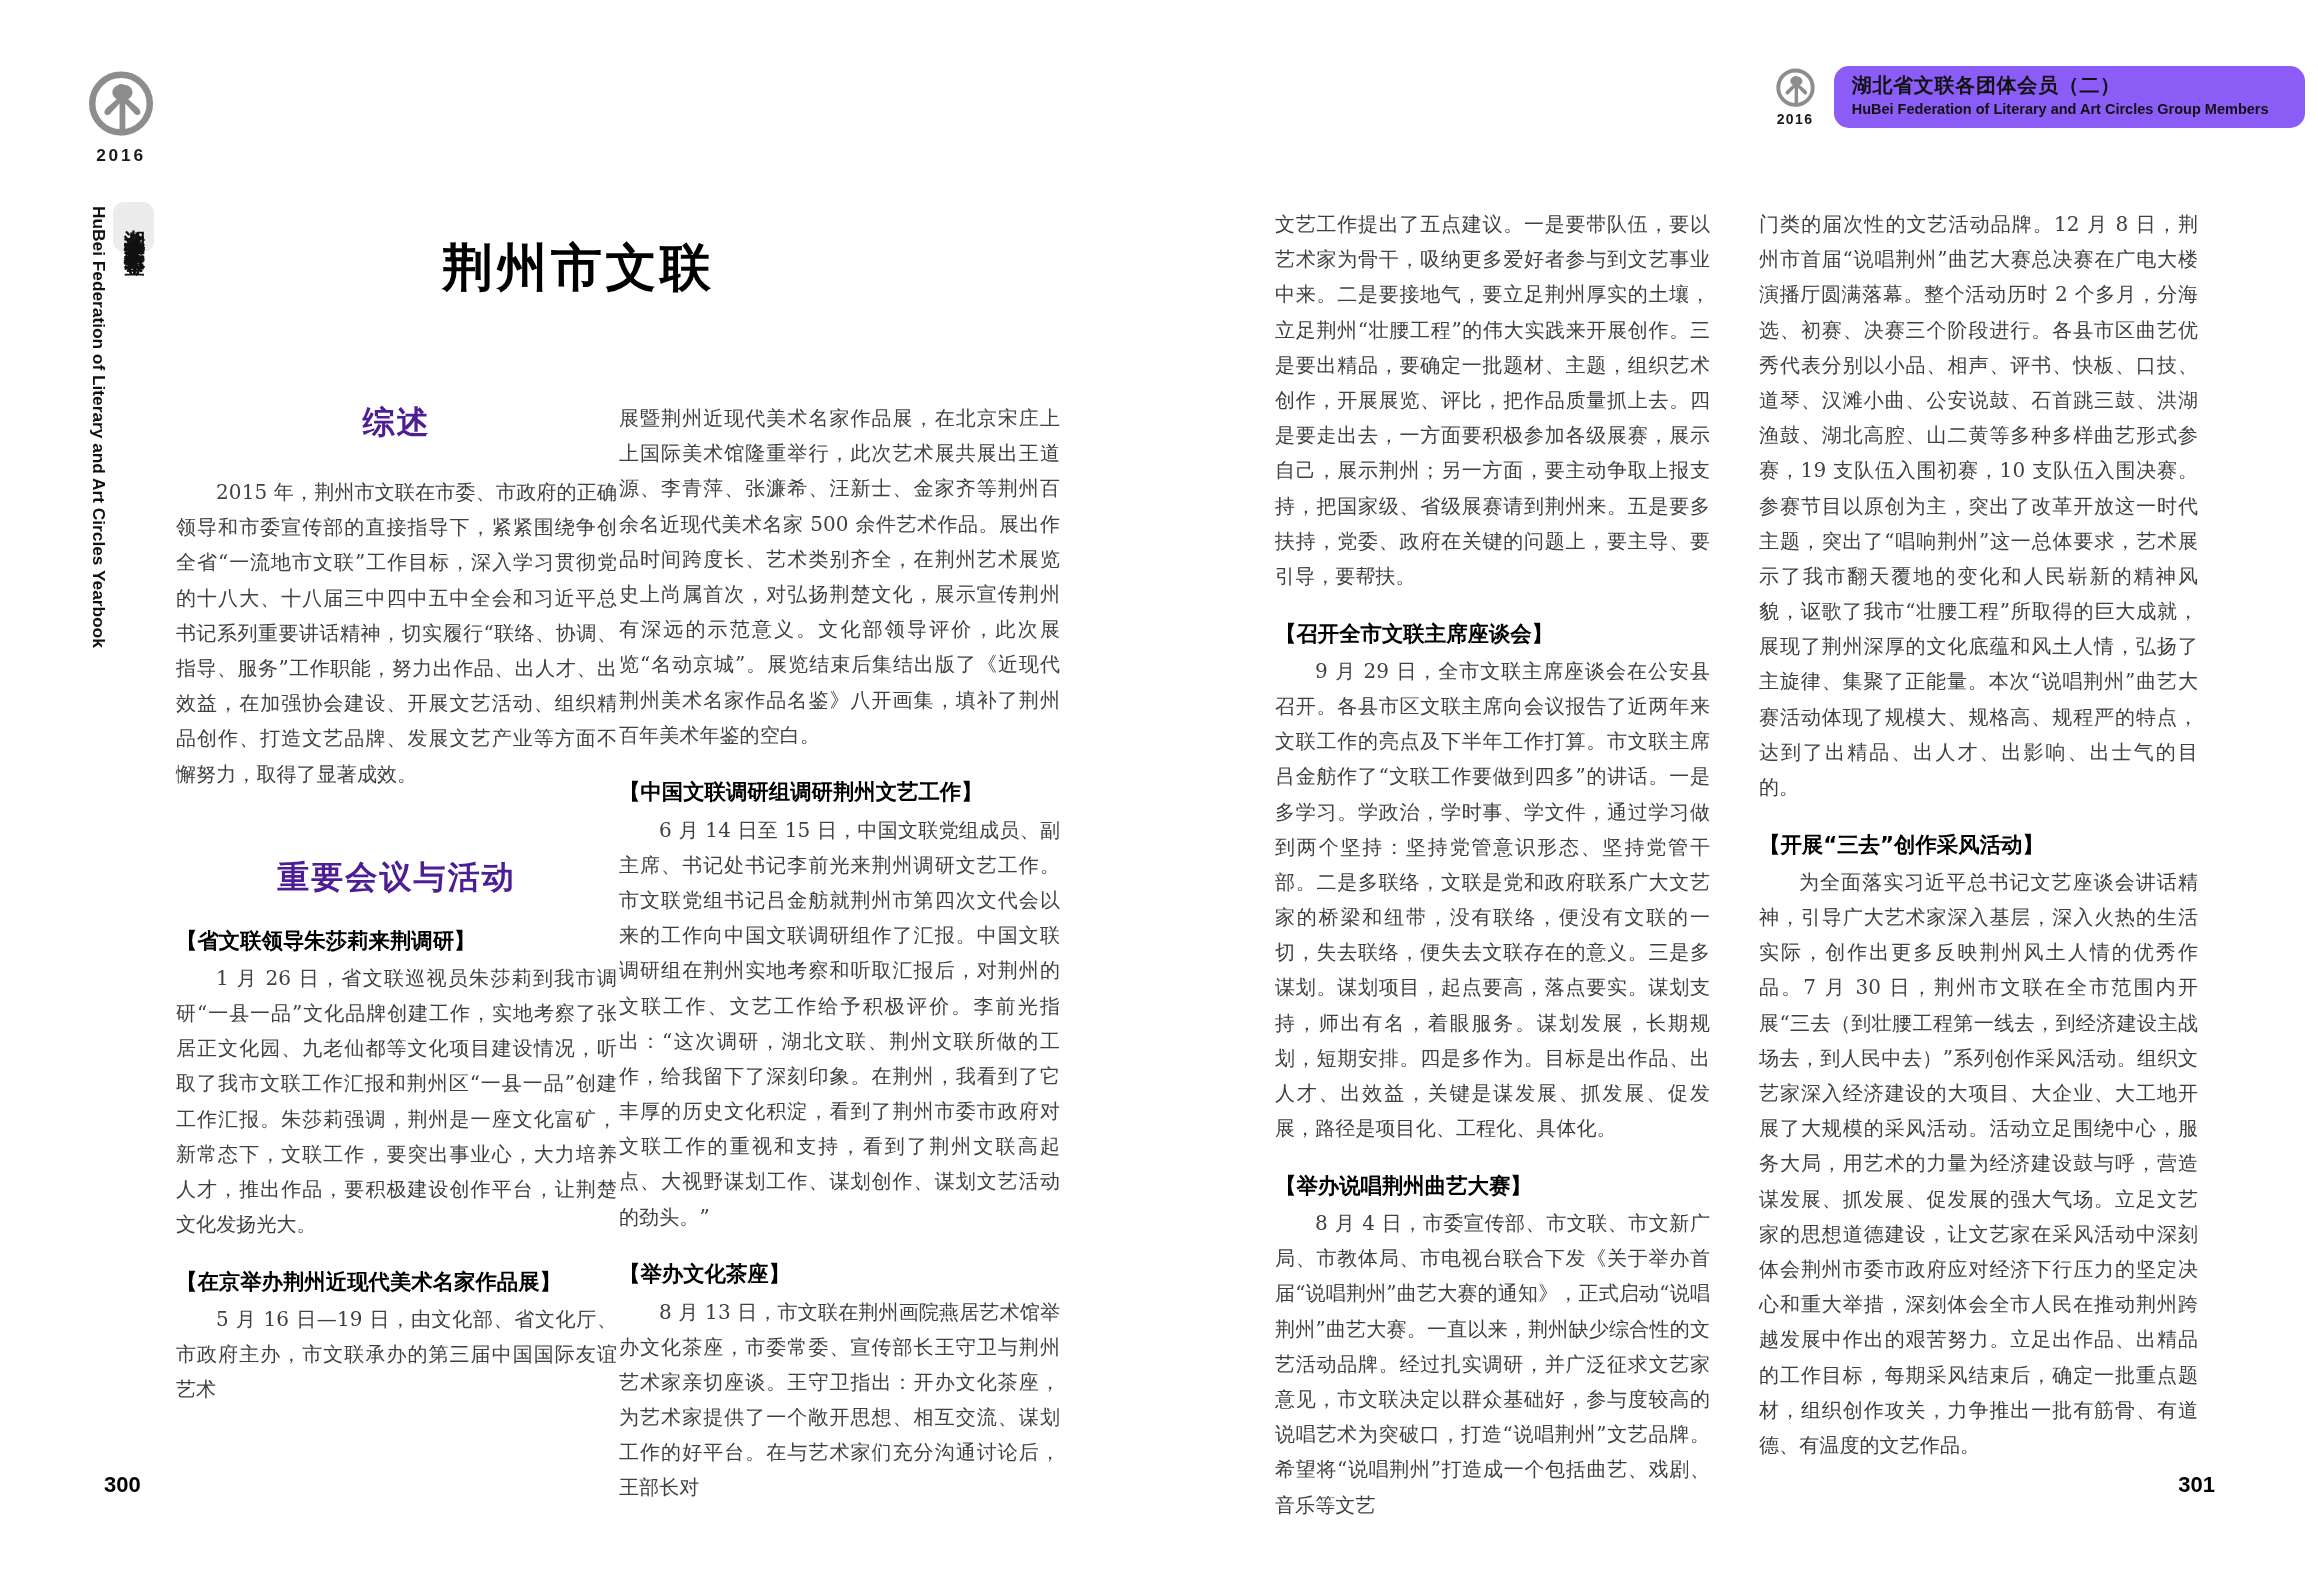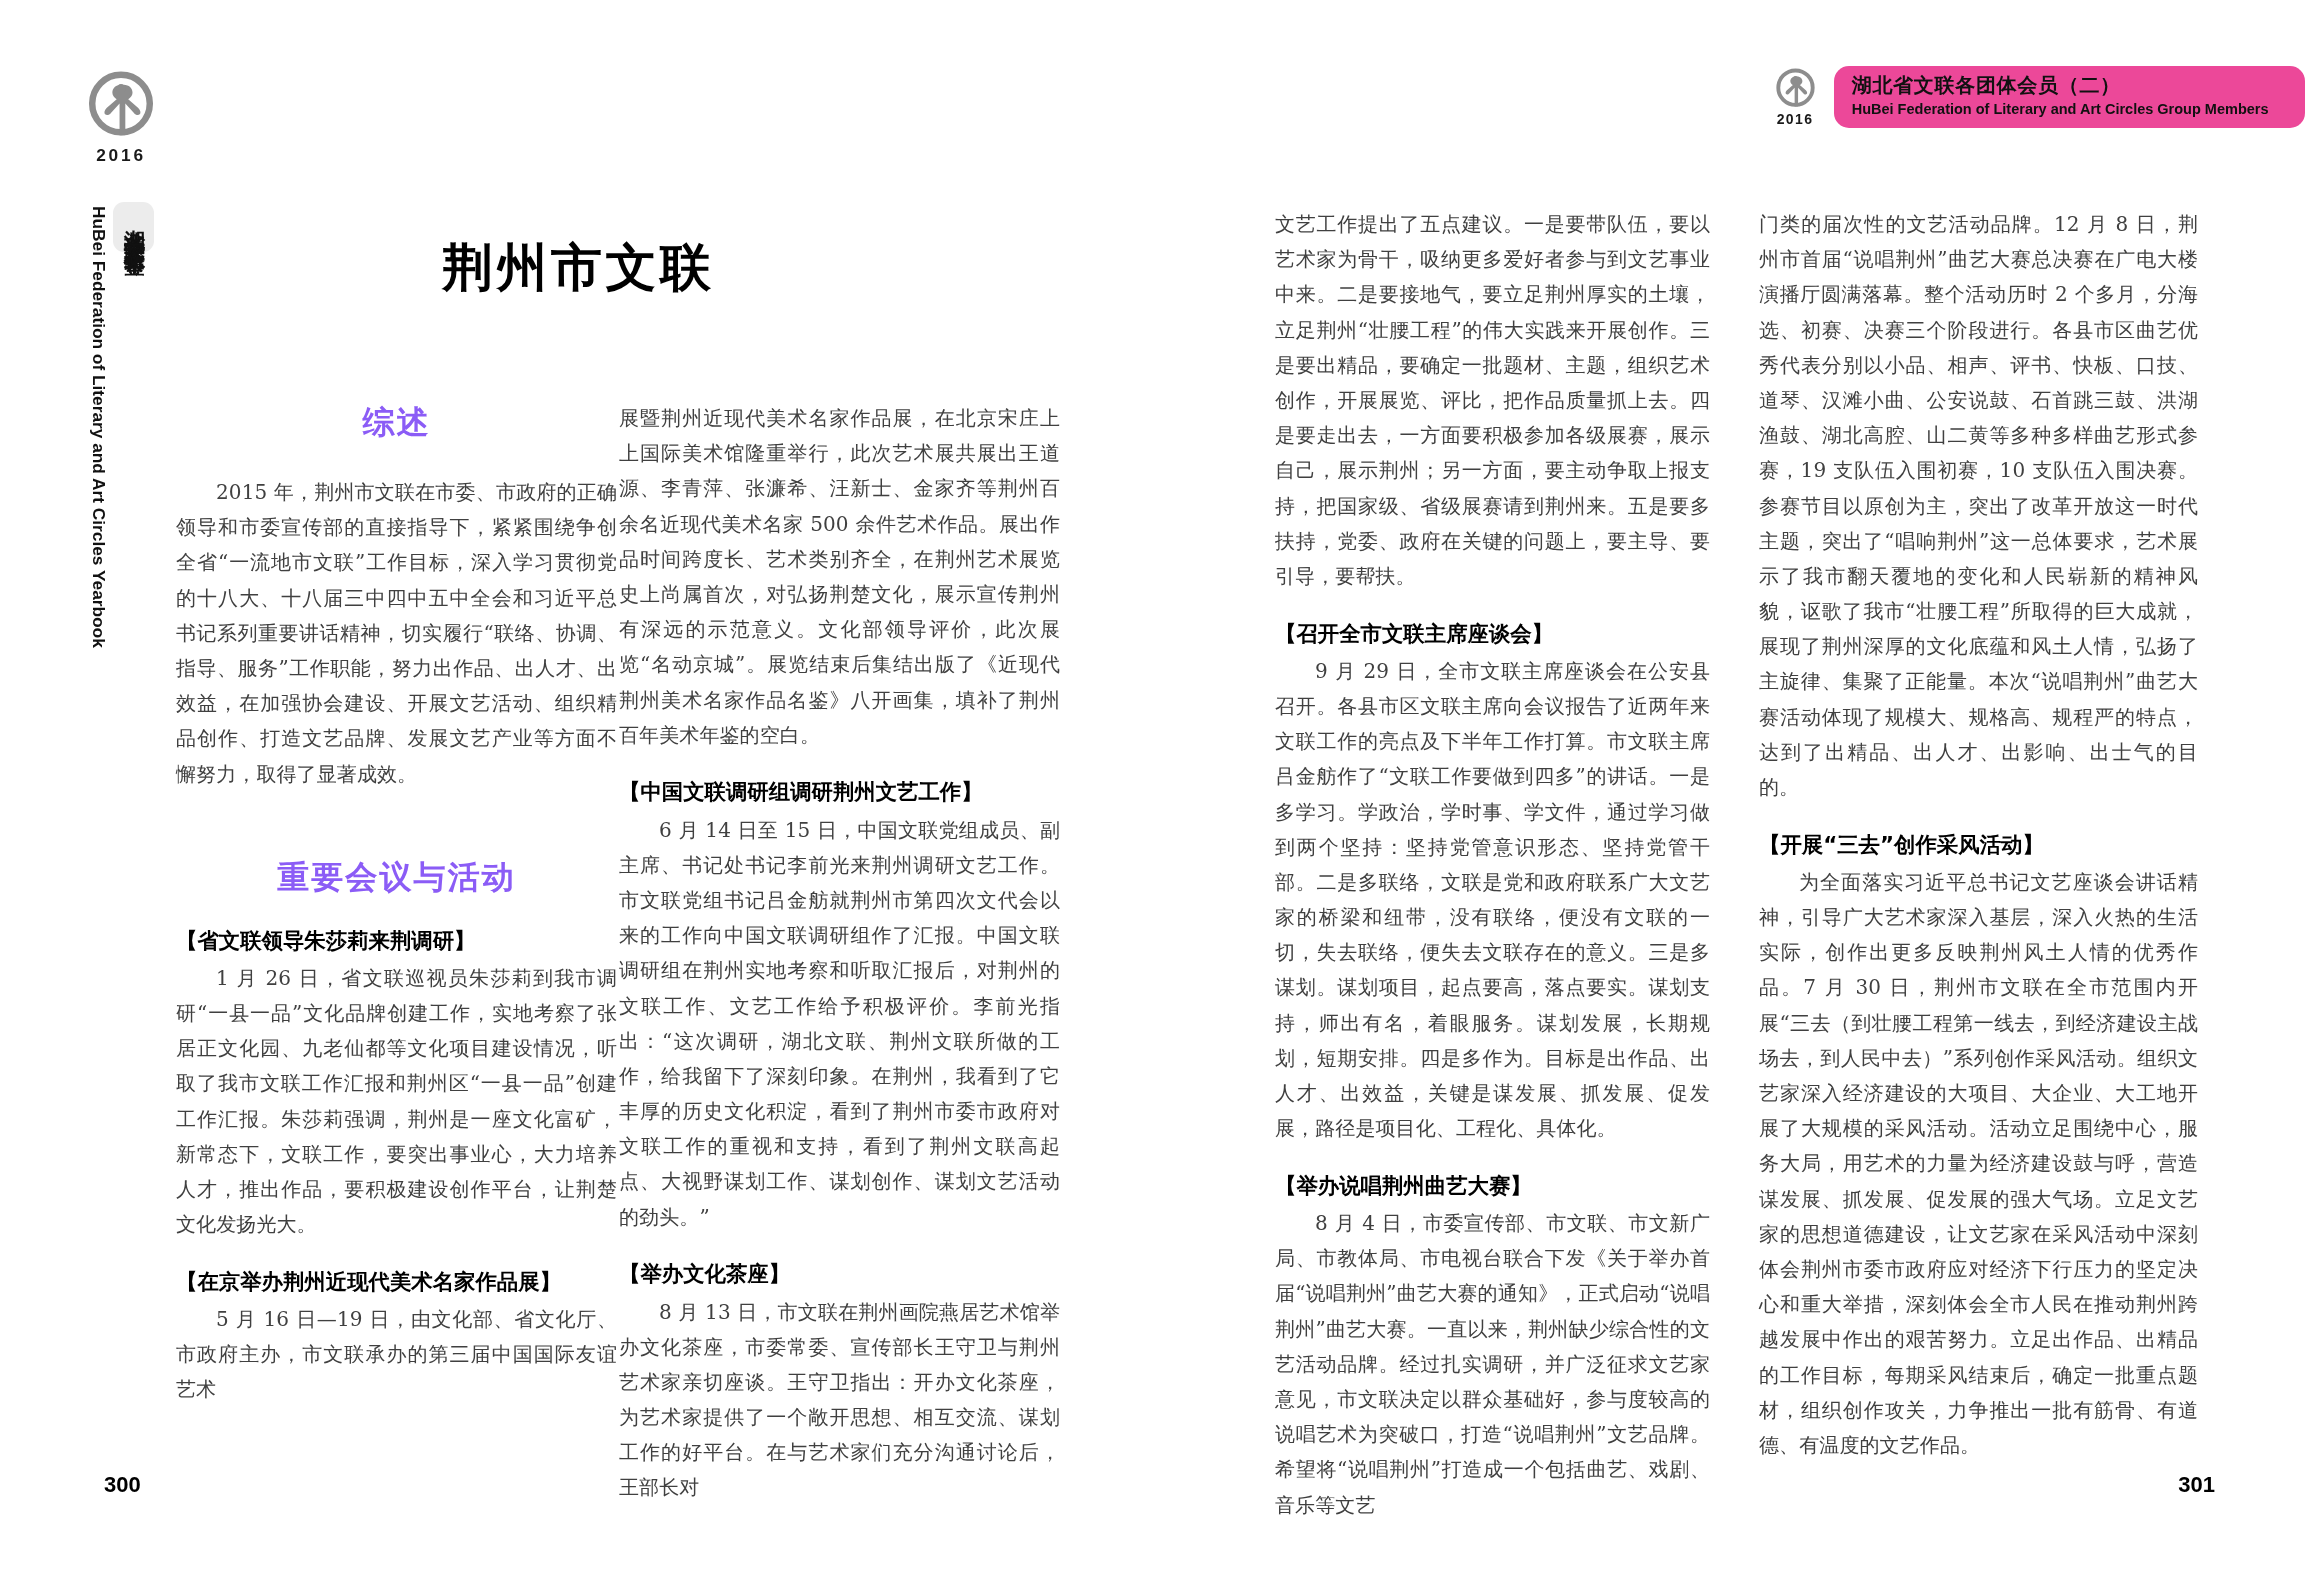--- a/index.html
+++ b/index.html
@@ -104,21 +104,21 @@
   .rp-emblem { width: 43px; height: 43px; }
   .rp-year {
     font-family: "Liberation Sans", sans-serif;
     font-weight: bold;
     font-size: 14px;
     letter-spacing: 1.4px;
     color: #1a1a1a;
     margin-top: 1.4px;
   }
   .rp-banner {
-    background: #ec4899;
+    background: #8b5cf6;
     border-radius: 15px;
     padding: 7px 18px 9px 18px;
     min-width: 435px;
   }
   .rp-banner-cn {
     font-family: "DejaVu Sans", sans-serif;
     font-weight: bold;
     font-size: 20px;
     letter-spacing: 0.7px;
     color: #111;
@@ -155,21 +155,21 @@
   .col-2 { left: 619px; }
   .col-3 { left: 1275px; top: 207px; width: 435px; }
   .col-4 { left: 1759px; top: 207px; width: 439px; }
 
   .sec-title {
     font-family: "DejaVu Sans", sans-serif;
     font-weight: bold;
     font-size: 32px;
     text-align: center;
     letter-spacing: 2.1px;
-    color: #8b5cf6;
+    color: #4c1d95;
     margin: 0 0 30px 0;
   }
   .sec-title.tight { margin-bottom: 25px; }
   .sec-title.spaced-top { margin-top: 64px; }
 
   .entry-head {
     font-family: "DejaVu Sans", sans-serif;
     font-weight: bold;
     font-size: 21.4px;
     letter-spacing: 0px;

